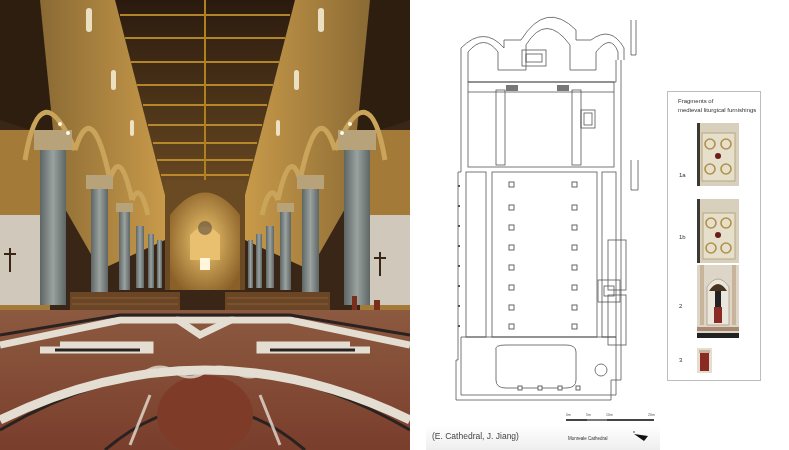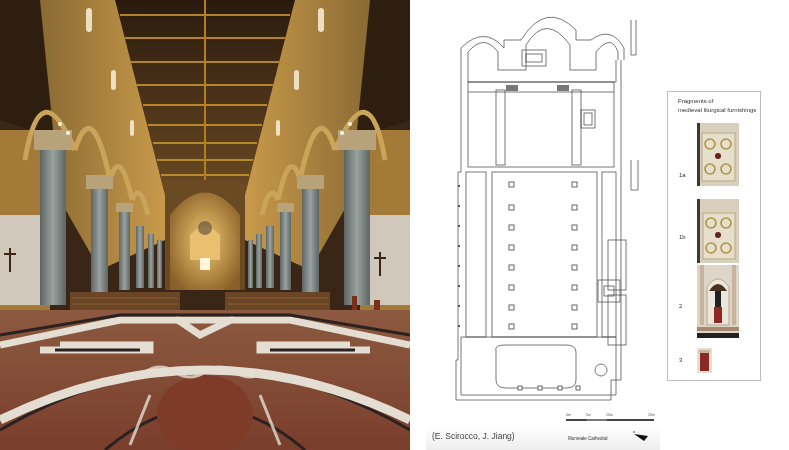--- a/index.html
+++ b/index.html
@@ -313,21 +313,21 @@
   <span class="scale-lbl" style="left:0px">0m</span>
   <span class="scale-lbl" style="left:20px">5m</span>
   <span class="scale-lbl" style="left:40px">10m</span>
   <span class="scale-lbl" style="left:82px">20m</span>
   <div class="scale-line" style="left:0; width:21px;"></div>
   <div class="scale-line" style="left:21px; width:20px; background:#777;"></div>
   <div class="scale-line" style="left:41px; width:47px;"></div>
 </div>
 
 <div class="caption">
-  <span class="credit">(E. Scirocco, J. Jiang)</span>
+  <span class="credit">(E. Cathedral, J. Jiang)</span>
   <span class="plan-title">Monreale Cathedral</span>
   <svg class="north-arrow" viewBox="0 0 18 12">
     <circle cx="2" cy="2" r="0.8" fill="#333"></circle>
     <polygon points="2,4 16,6 12,11" fill="#111"></polygon>
   </svg>
 </div>
 
 <div class="legend">
   <div class="legend-title">
     <div>Fragments of</div>

